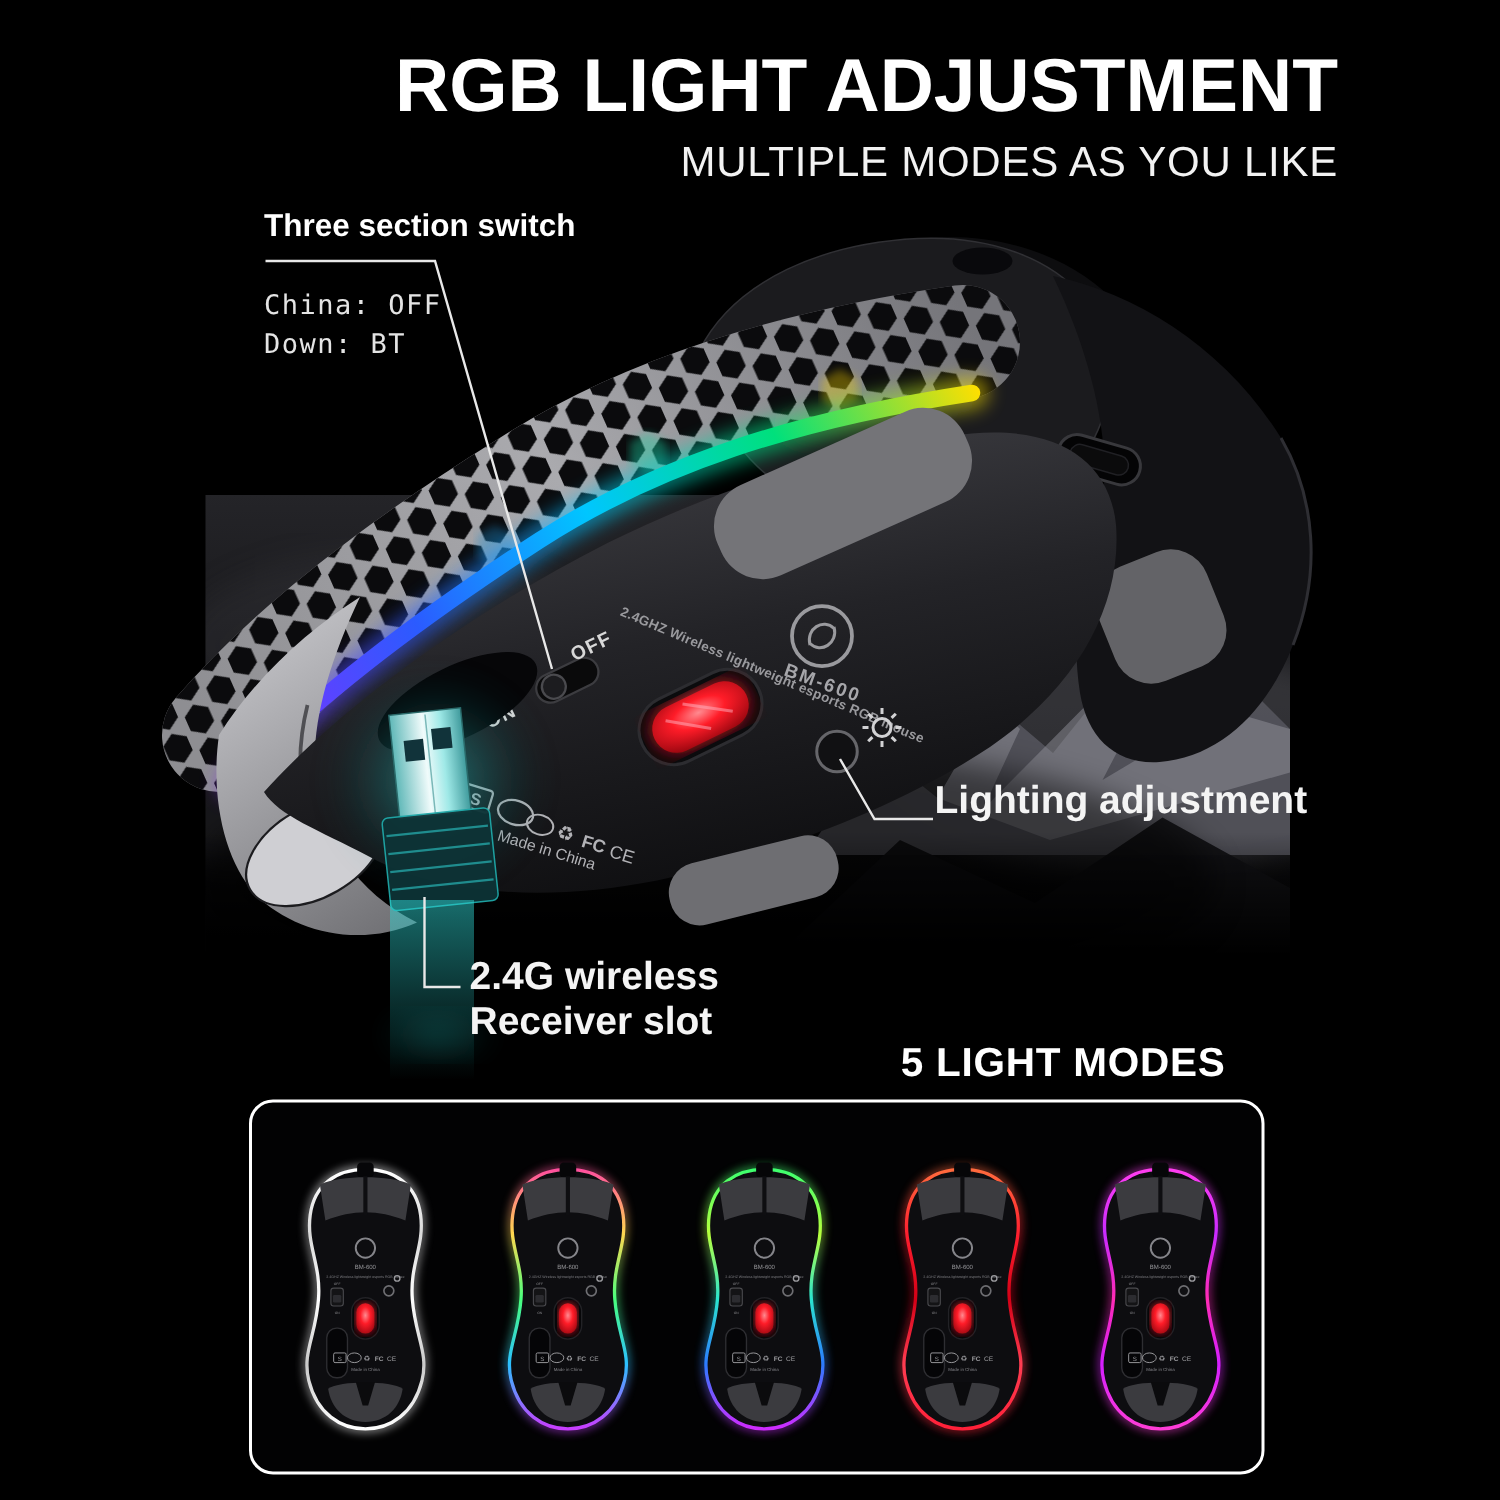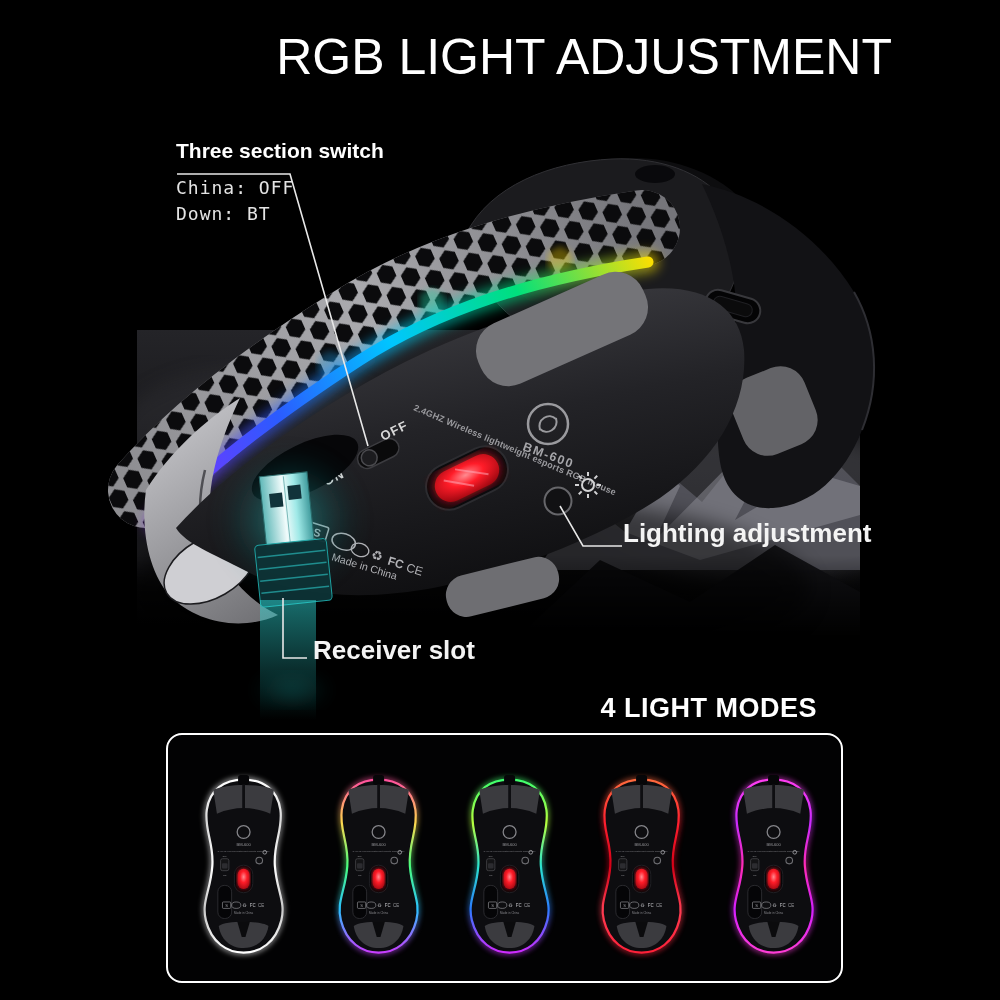--- a/index.html
+++ b/index.html
@@ -1,25 +1,25 @@
 <!DOCTYPE html>
 <html><head>
 <meta charset="utf-8">
 <style>
   html,body{margin:0;padding:0;background:#000;}
   .stage{position:relative;width:1000px;height:1000px;background:#000;overflow:hidden;
          font-family:"Liberation Sans",sans-serif;color:#fff;}
   .stage svg{position:absolute;left:0;top:0;}
   svg text{font-family:"Liberation Sans",sans-serif;}
-  .title{position:absolute;top:28px;right:108px;font-size:50px;font-weight:400;
+  .title{position:absolute;top:28px;right:108px;font-size:50px;font-weight:700;
          letter-spacing:0px;white-space:nowrap;color:#fff;}
   .subtitle{position:absolute;top:92px;right:108px;font-size:28px;font-weight:400;
          letter-spacing:.5px;white-space:nowrap;color:#f2f2f2;}
   .switch-callout{position:absolute;left:176px;top:139px;}
-  .sc-title{font-size:21px;font-weight:700;color:#fff;margin-bottom:12px;}
+  .sc-title{font-size:21px;font-weight:700;color:#fff;margin-bottom:28px;}
   .sc-line{font-family:"DejaVu Sans Mono",monospace;font-size:18px;color:#e4e4e4;
            line-height:26px;letter-spacing:1px;}
   .lighting-label{position:absolute;left:623px;top:518px;font-size:26px;font-weight:700;color:#f4f4f4;}
   .receiver-label{position:absolute;left:313px;top:635px;font-size:26px;font-weight:700;
                   color:#f4f4f4;line-height:30px;}
   .modes-heading{position:absolute;right:183px;top:693px;font-size:27px;font-weight:700;color:#fff;letter-spacing:.5px;}
   .panel{position:absolute;left:166px;top:733px;width:673px;height:246px;
          border:2px solid #ffffff;border-radius:16px;background:#020203;}
   .panel svg{position:absolute;left:0;top:0;}
 </style>
@@ -299,34 +299,36 @@
     </g>
 
     <g fill="none" stroke="#e8e8e8" stroke-width="1.6">
       <path d="M177,174 L290,174 L368,446"></path>
       <path d="M560,506 L583,546 L622,546"></path>
       <path d="M283,598 L283,658 L307,658"></path>
     </g>
   </svg>
 
   <div class="title">RGB LIGHT ADJUSTMENT</div>
+  <div class="subtitle">MULTIPLE MODES AS YOU LIKE</div>
 
   <div class="switch-callout">
     <div class="sc-title">Three section switch</div>
     <div class="sc-line">China:  OFF</div>
     <div class="sc-line">Down:  BT</div>
   </div>
 
   <div class="lighting-label">Lighting adjustment</div>
 
   <div class="receiver-label">
+    <div>2.4G wireless</div>
     <div>Receiver slot</div>
   </div>
 
-  <div class="modes-heading">4 LIGHT MODES</div>
+  <div class="modes-heading">5 LIGHT MODES</div>
 
   <div class="panel">
     <svg width="673" height="246" viewBox="0 0 673 246">
       <g transform="translate(25,40) scale(0.92)">
         <use href="#mshape" fill="none" stroke="url(#mg0)" stroke-width="6" opacity=".5" filter="url(#b3)"></use>
         <use href="#mshape" fill="#0d0d10" stroke="url(#mg0)" stroke-width="2.4"></use>
         <use href="#mdetails"></use>
       </g>
       <g transform="translate(160,40) scale(0.92)">
         <use href="#mshape" fill="none" stroke="url(#mg1)" stroke-width="6" opacity=".5" filter="url(#b3)"></use>

